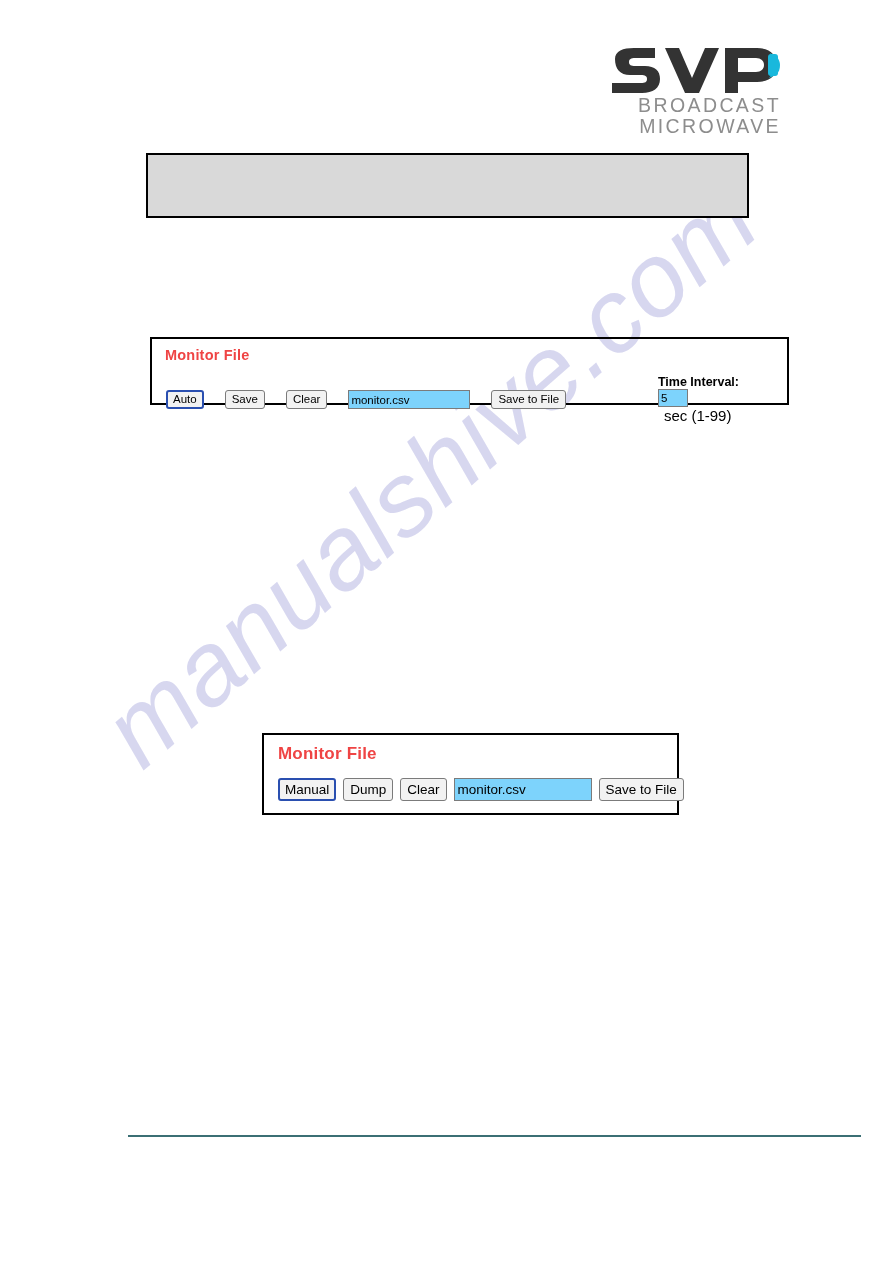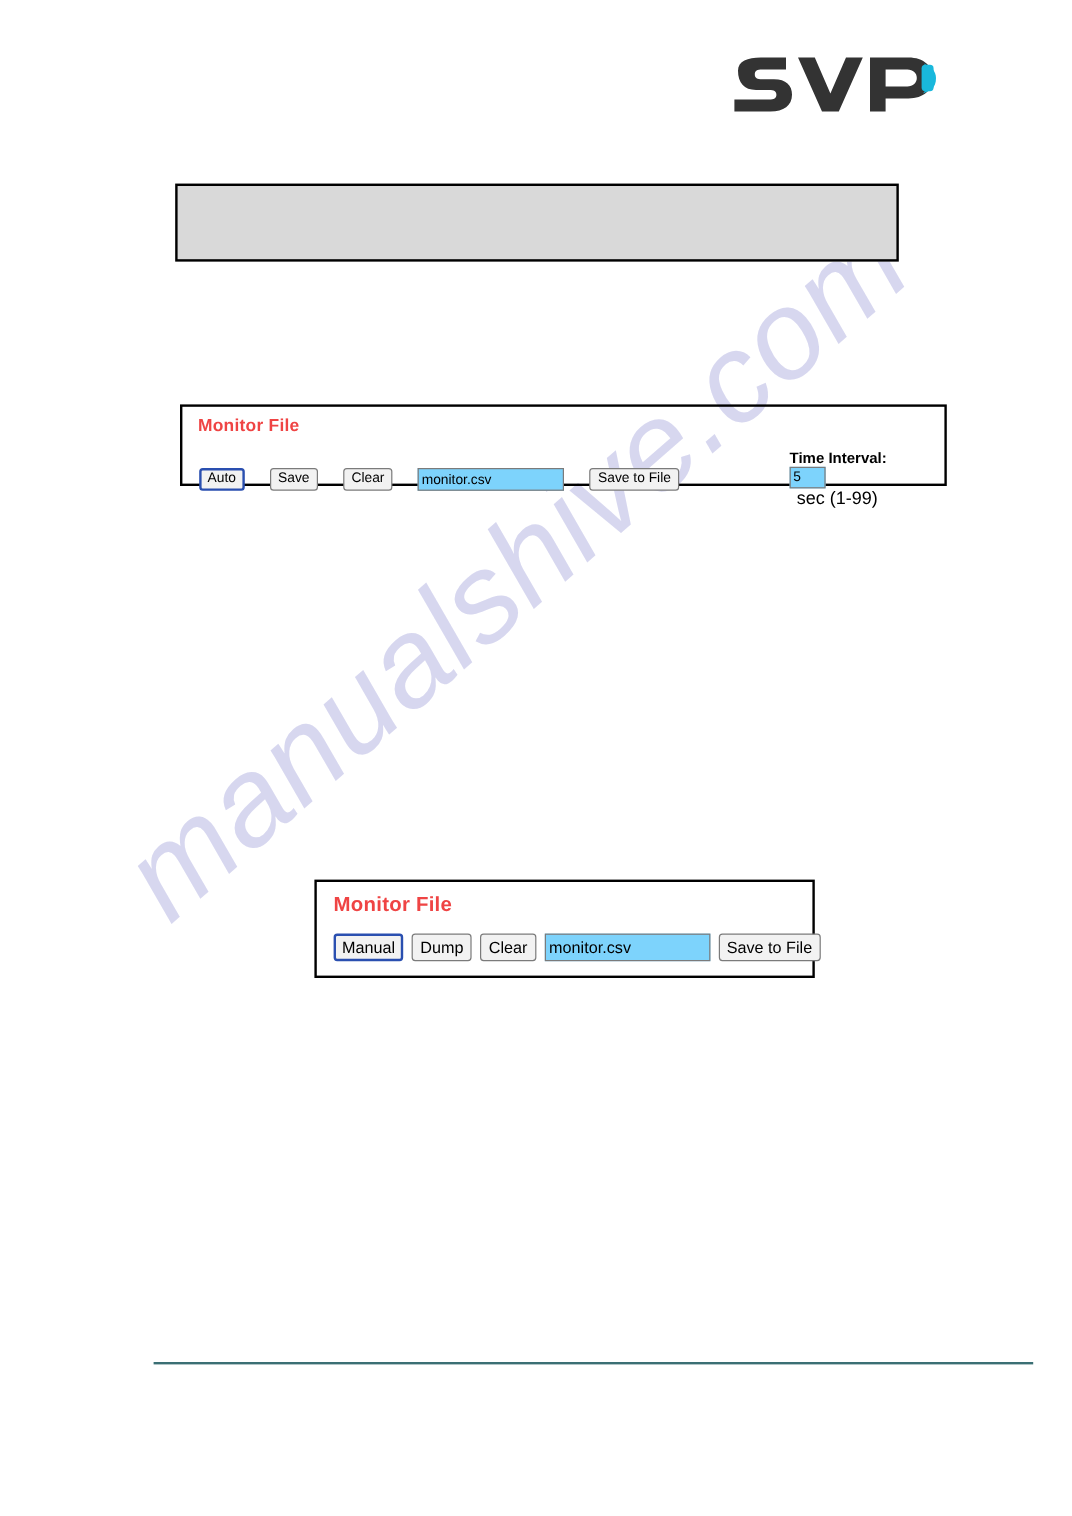--- a/index.html
+++ b/index.html
@@ -258,20 +258,24 @@
     <path d="M8 12 C8 4, 16 1, 27 1 L48 1 L48 11 L28 11 C24 11, 22 12, 22 15 C22 18, 24 19, 28 19 L38 19 C48 19, 53 24, 53 32 C53 41, 46 46, 35 46 L5 46 L5 36 L34 36 C38 36, 40 35, 40 32 C40 29, 38 28, 34 28 L23 28 C13 28, 8 22, 8 12 Z" fill="#333333"></path>
 
     <path d="M58 1 L72 1 L85 31 L98 1 L112 1 L92 46 L78 46 Z" fill="#333333"></path>
 
     <path d="M118 1 L150 1 C163 1, 170 8, 170 18 C170 28, 163 35, 150 35 L131 35 L131 46 L118 46 Z
              M131 11 L131 25 L149 25 C154 25, 157 22, 157 18 C157 14, 154 11, 149 11 Z" fill="#333333"></path>
 
     <path d="M163 6 L170 10 C172 13, 173 15, 173 18 C173 22, 172 25, 169 28 L162 31 C165 28, 166 23, 166 18 C166 13, 165 9, 163 6 Z" fill="#19b8dc"></path>
     <rect x="161" y="7" width="10" height="22" rx="3" fill="#19b8dc"></rect>
   </svg>
+  <div class="logo-sub">
+    <span class="l1">BROADCAST</span>
+    <span class="l2">MICROWAVE</span>
+  </div>
 </div>
 
 <div id="gray-block"></div>
 
 <div class="panel" id="panel-auto">
   <div class="panel-title">Monitor File</div>
   <div class="panel-row">
     <button class="xp-btn focused">Auto</button>
     <button class="xp-btn">Save</button>
     <button class="xp-btn">Clear</button>

